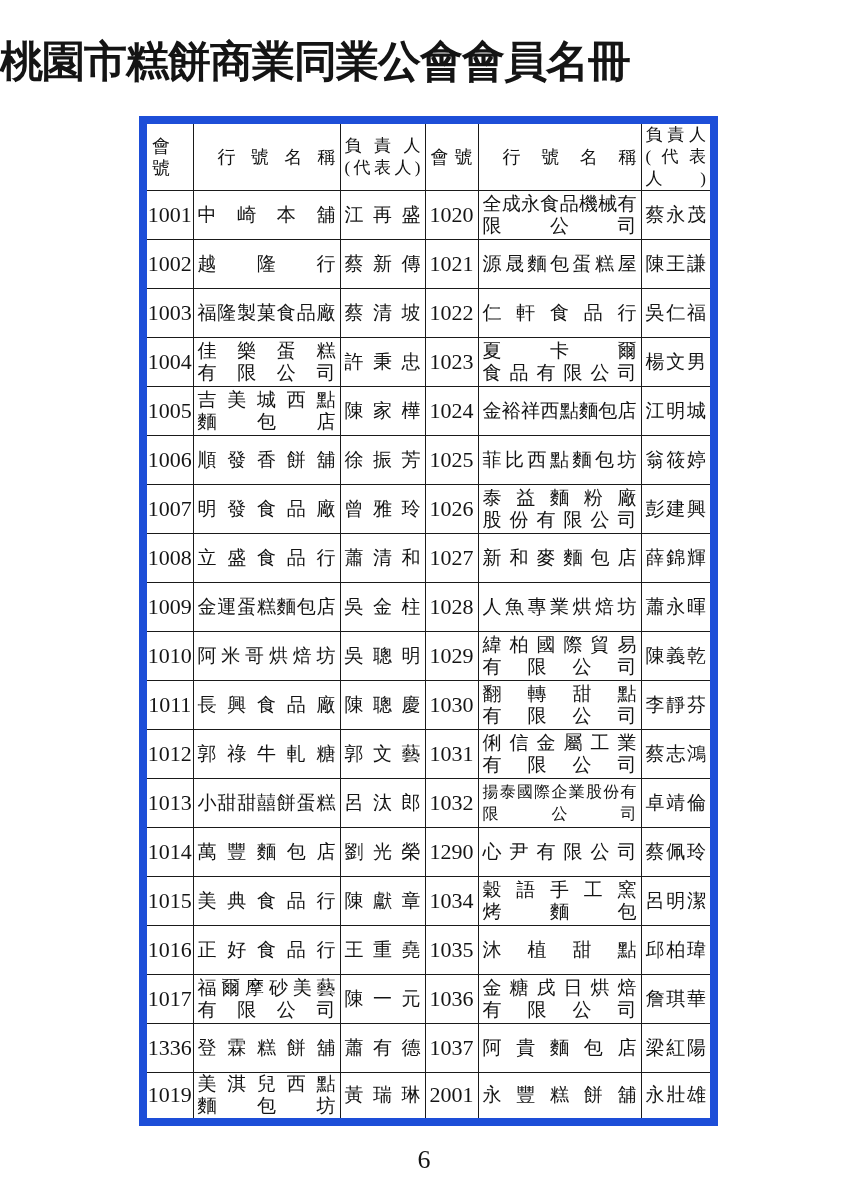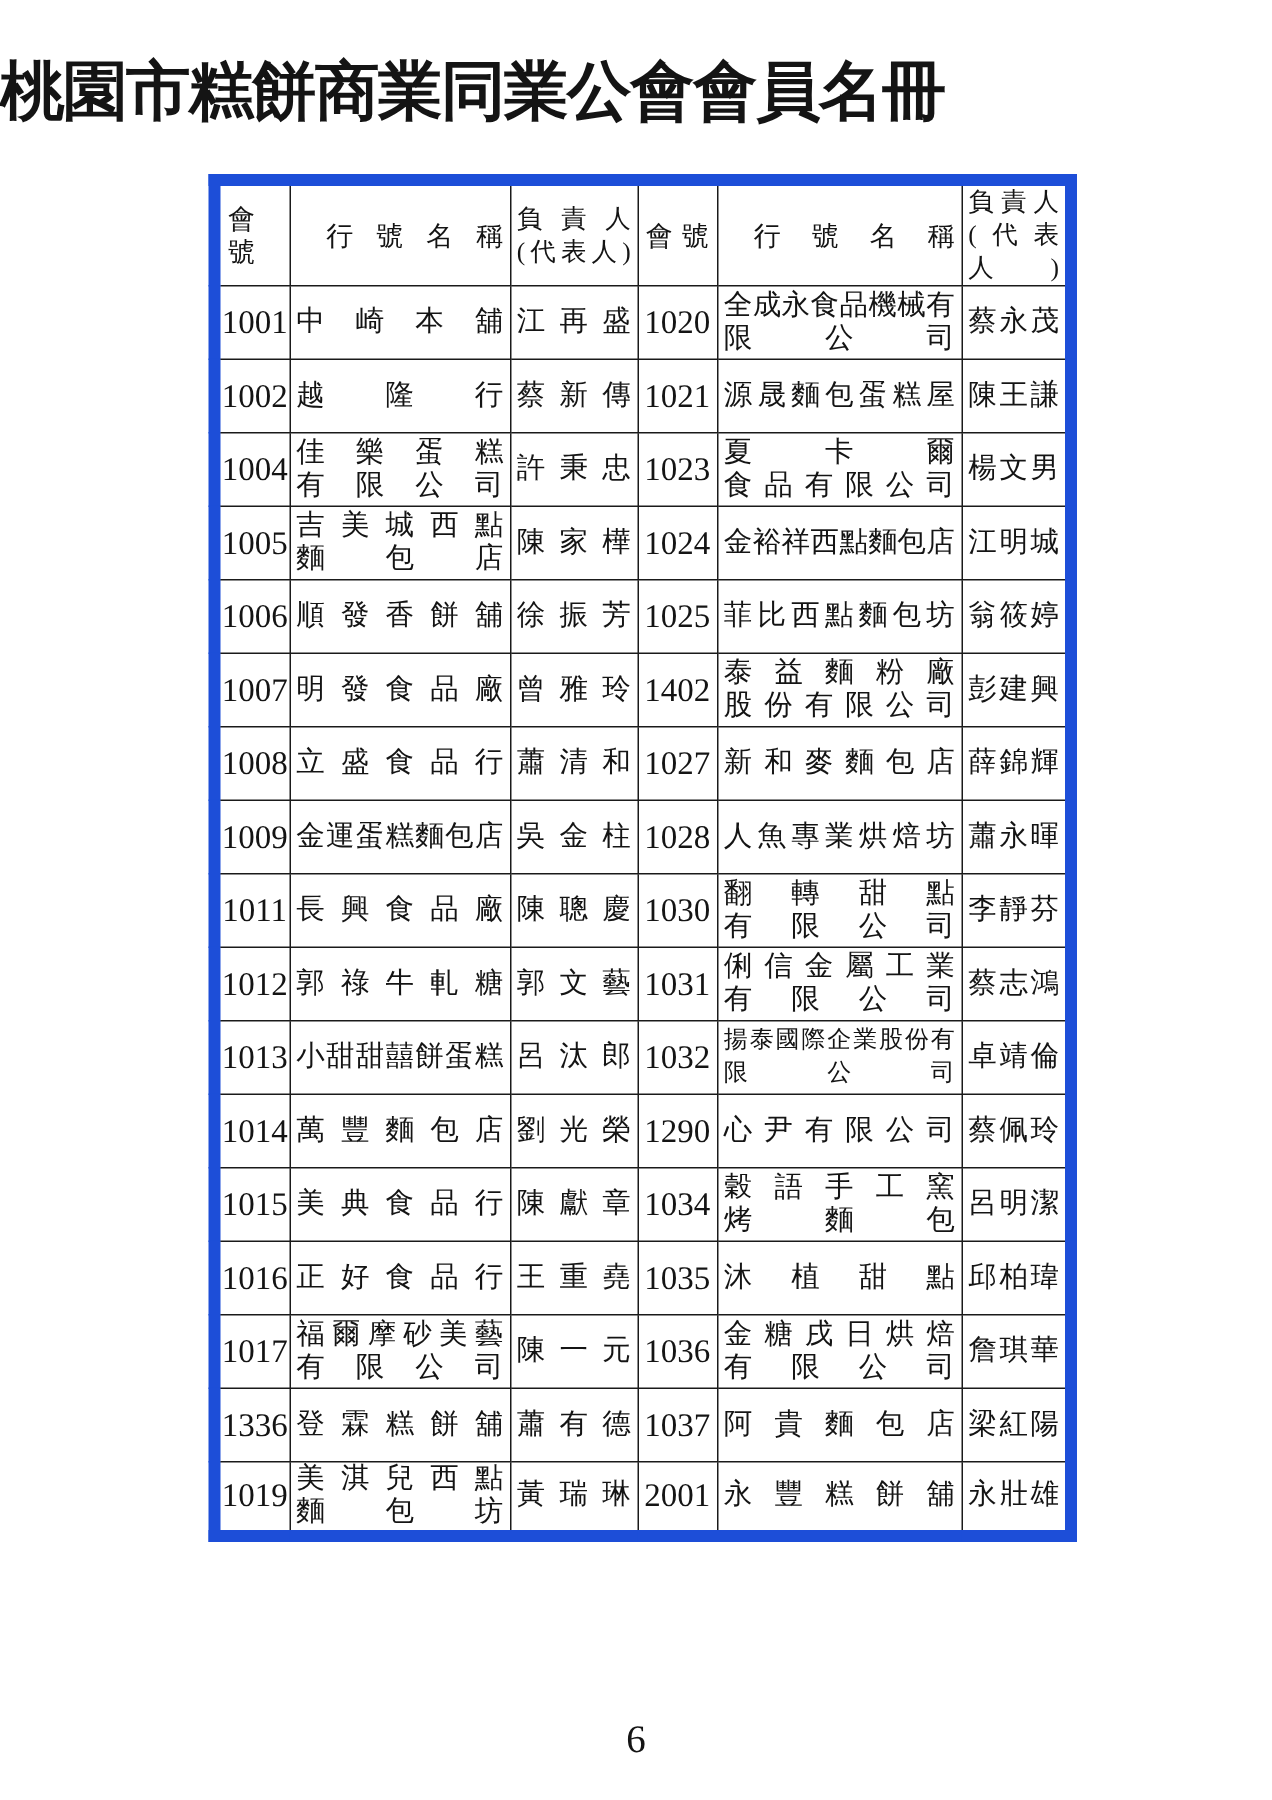--- a/index.html
+++ b/index.html
@@ -88,20 +88,28 @@
         </tr>
       <tr>
           <td class="no">1002</td>
           <td class="nm">越隆行</td>
           <td class="pr">蔡新傳</td>
           <td class="no">1021</td>
           <td class="nm">源晟麵包蛋糕屋</td>
           <td class="pr">陳王謙</td>
         </tr>
       <tr>
+          <td class="no">1003</td>
+          <td class="nm">福隆製菓食品廠</td>
+          <td class="pr">蔡清坡</td>
+          <td class="no">1022</td>
+          <td class="nm">仁軒食品行</td>
+          <td class="pr">吳仁福</td>
+        </tr>
+      <tr>
           <td class="no">1004</td>
           <td class="nm">佳樂蛋糕
 有限公司</td>
           <td class="pr">許秉忠</td>
           <td class="no">1023</td>
           <td class="nm">夏卡爾
 食品有限公司</td>
           <td class="pr">楊文男</td>
         </tr>
       <tr>
@@ -118,40 +126,49 @@
           <td class="nm">順發香餅舖</td>
           <td class="pr">徐振芳</td>
           <td class="no">1025</td>
           <td class="nm">菲比西點麵包坊</td>
           <td class="pr">翁筱婷</td>
         </tr>
       <tr>
           <td class="no">1007</td>
           <td class="nm">明發食品廠</td>
           <td class="pr">曾雅玲</td>
-          <td class="no">1402</td>
+          <td class="no">1026</td>
           <td class="nm">泰益麵粉廠
 股份有限公司</td>
           <td class="pr">彭建興</td>
         </tr>
       <tr>
           <td class="no">1008</td>
           <td class="nm">立盛食品行</td>
           <td class="pr">蕭清和</td>
           <td class="no">1027</td>
           <td class="nm">新和麥麵包店</td>
           <td class="pr">薛錦輝</td>
         </tr>
       <tr>
           <td class="no">1009</td>
           <td class="nm">金運蛋糕麵包店</td>
           <td class="pr">吳金柱</td>
           <td class="no">1028</td>
           <td class="nm">人魚專業烘焙坊</td>
           <td class="pr">蕭永暉</td>
+        </tr>
+      <tr>
+          <td class="no">1010</td>
+          <td class="nm">阿米哥烘焙坊</td>
+          <td class="pr">吳聰明</td>
+          <td class="no">1029</td>
+          <td class="nm">緯柏國際貿易
+有限公司</td>
+          <td class="pr">陳義乾</td>
         </tr>
       <tr>
           <td class="no">1011</td>
           <td class="nm">長興食品廠</td>
           <td class="pr">陳聰慶</td>
           <td class="no">1030</td>
           <td class="nm">翻轉甜點
 有限公司</td>
           <td class="pr">李靜芬</td>
         </tr>

